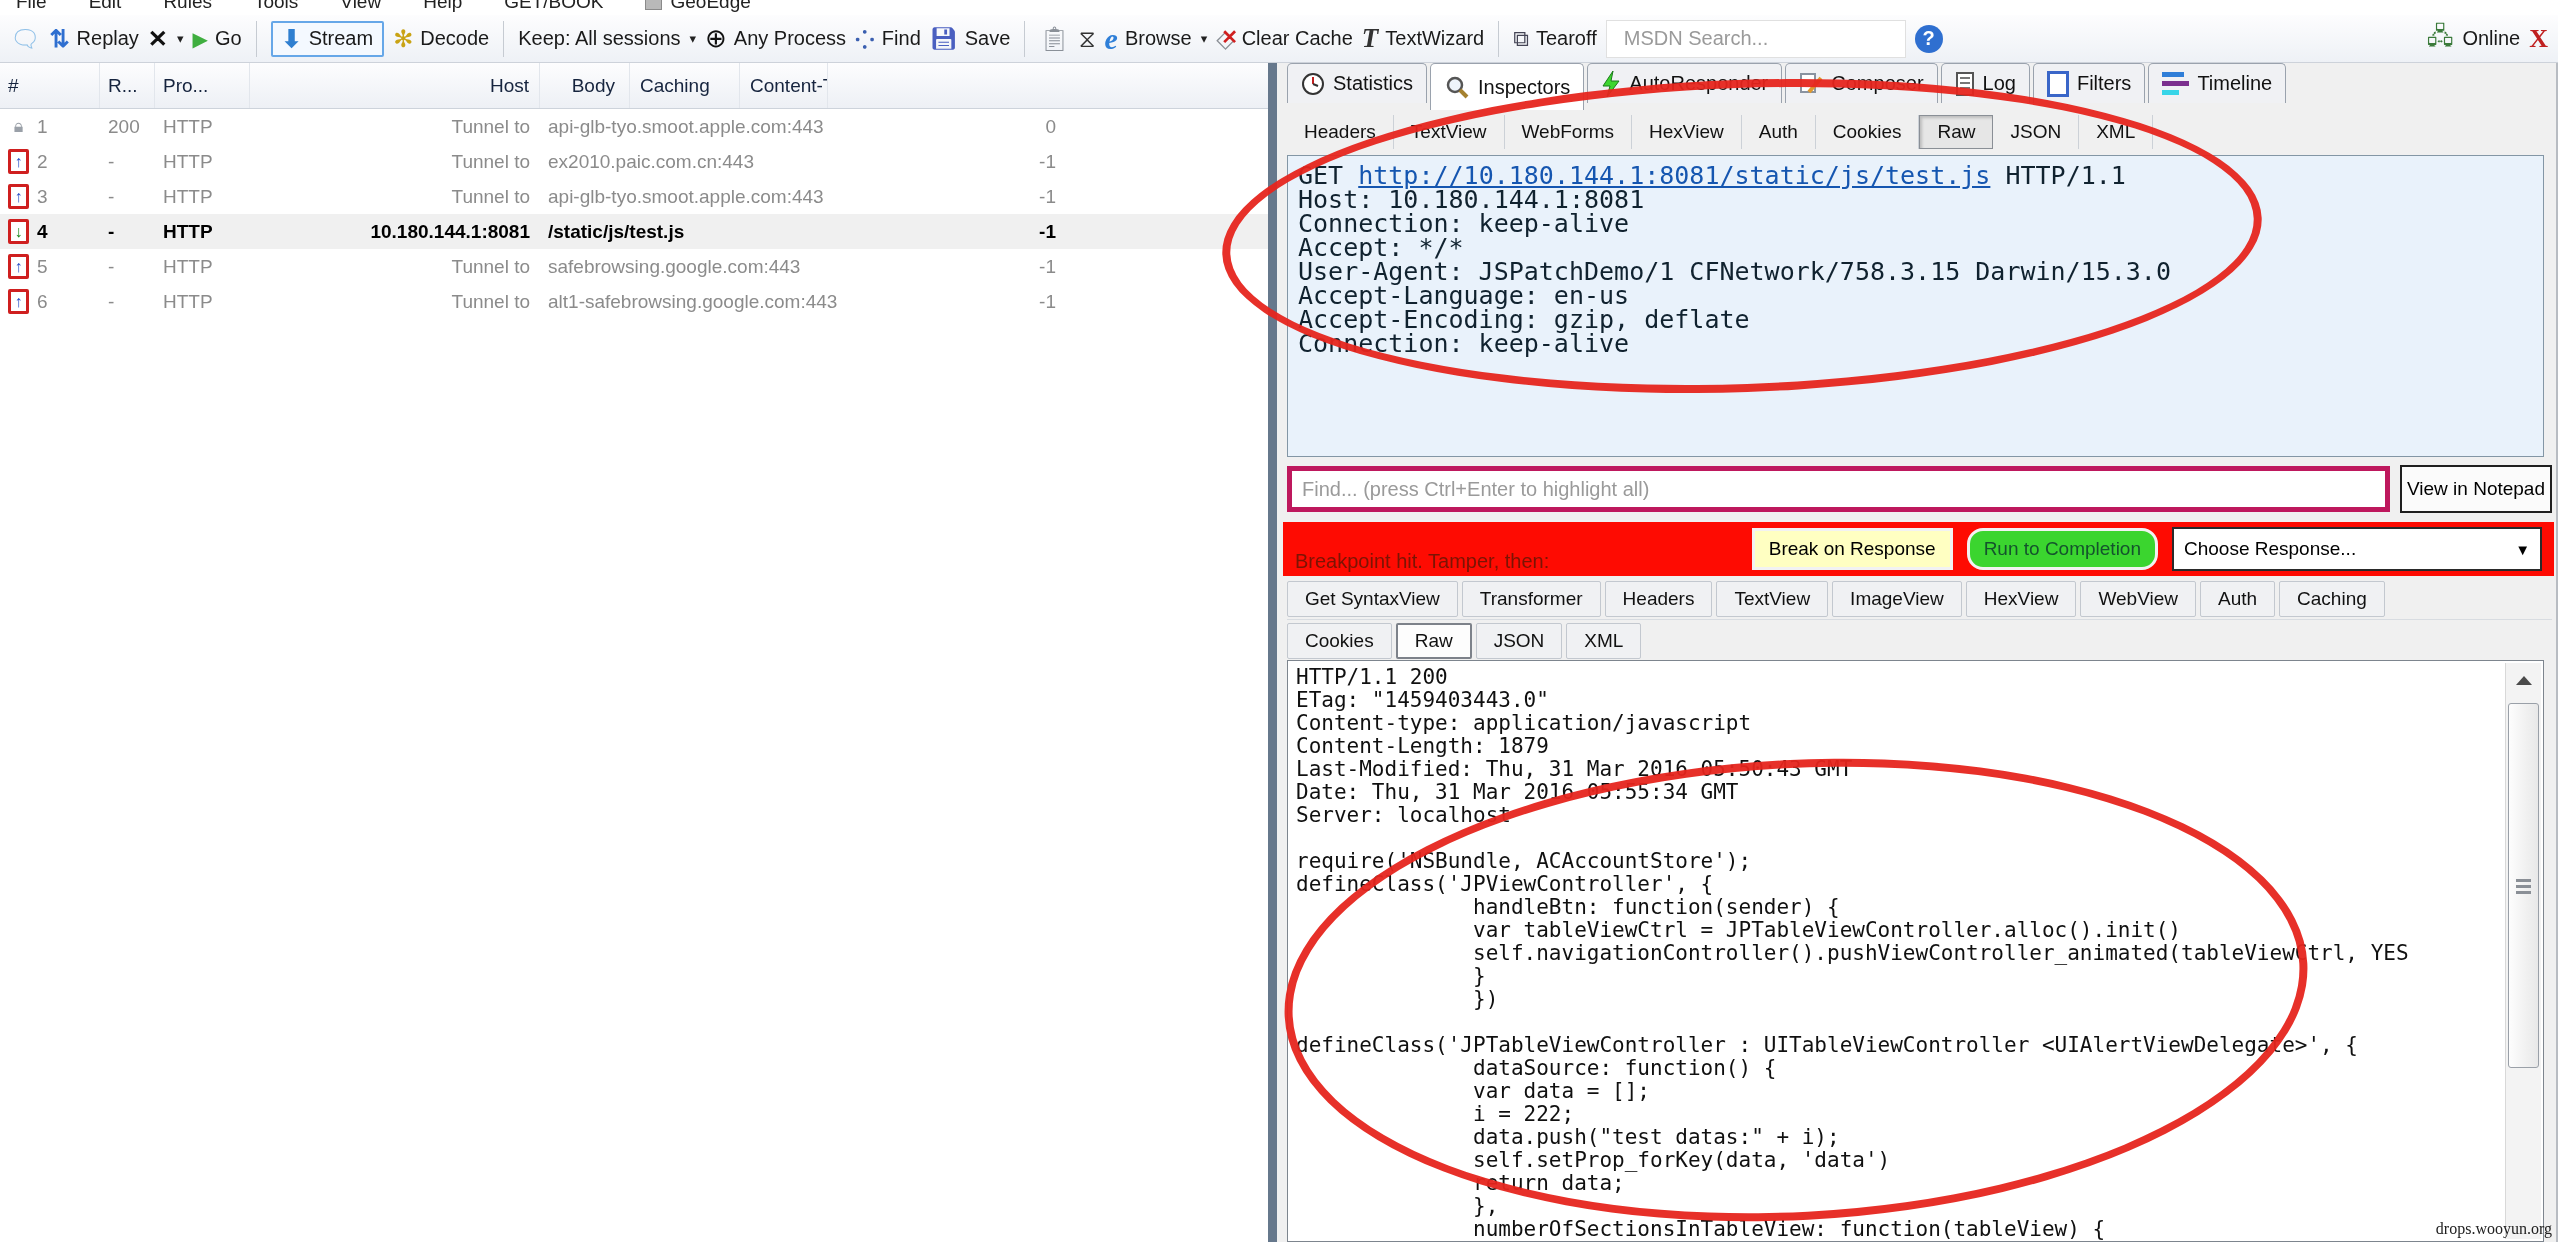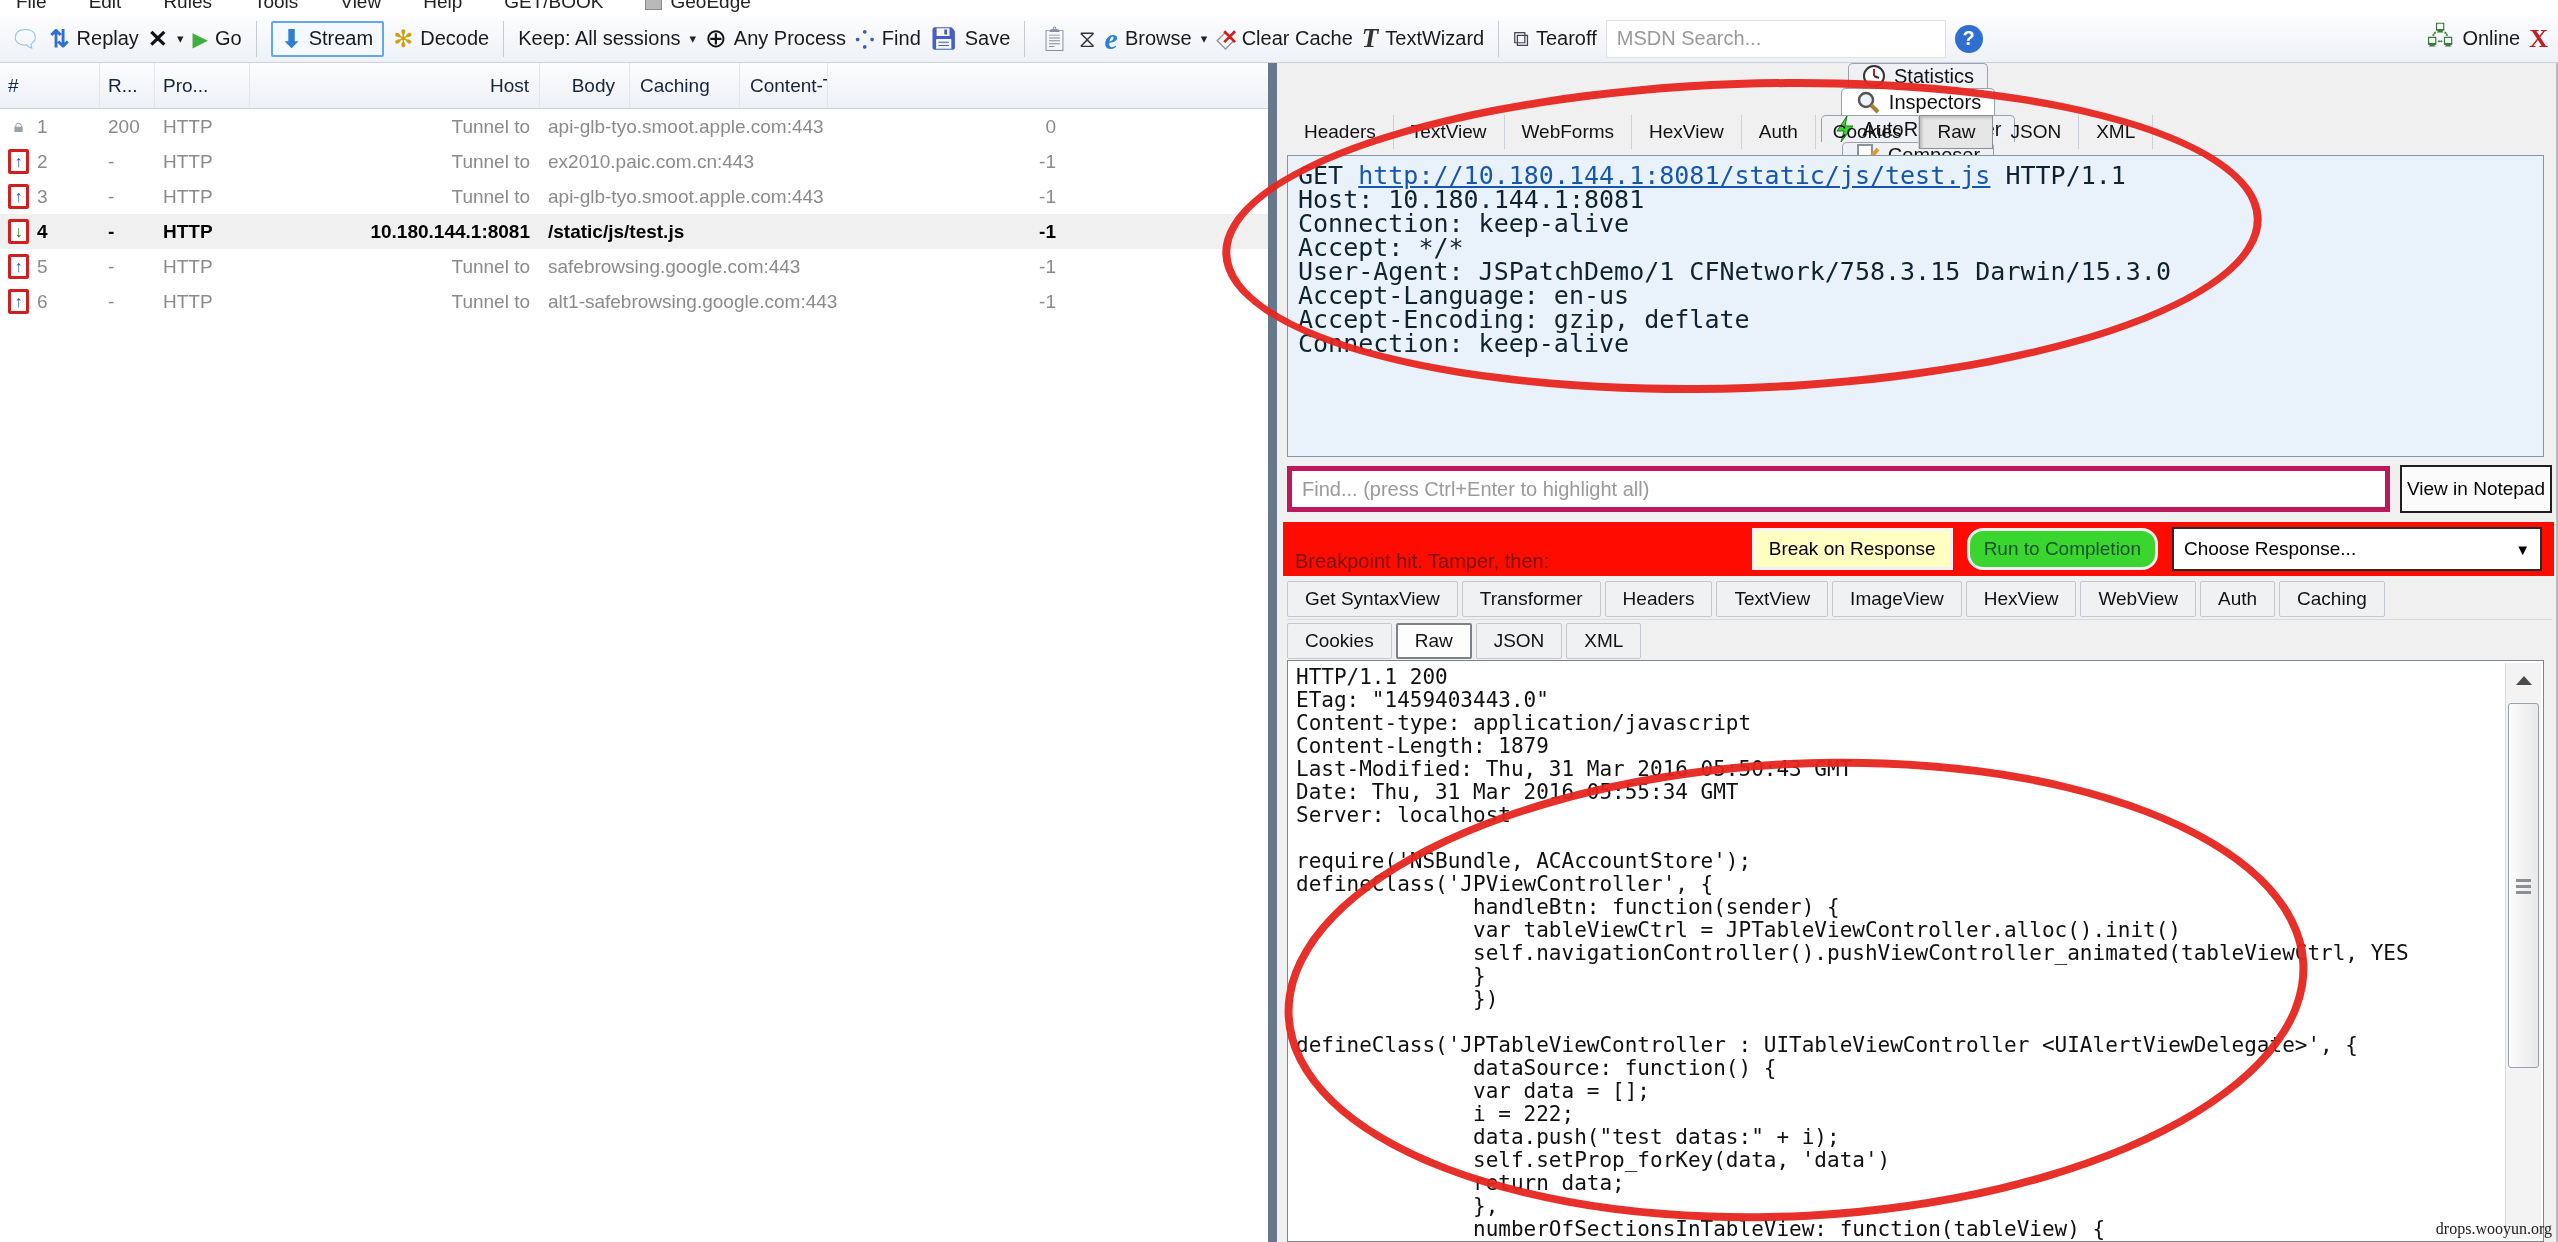--- a/index.html
+++ b/index.html
@@ -32,22 +32,22 @@
   .g-target { color:#111; font-size:26px; }
   .g-find { color:#3a5fb0; font-size:24px; font-weight:bold; }
   .g-save { color:#4a5fc0; font-size:22px; }
   .g-clip { color:#8a9098; font-size:24px; }
   .g-clock { color:#333; font-size:24px; }
   .g-ie { color:#2f7fd8; font-family:"Liberation Serif",serif; font-style:italic; font-weight:bold; font-size:30px; }
   .g-diamond { color:#8a8f96; font-size:24px; position:relative; }
   .g-diamond em { position:absolute; left:5px; top:0px; color:#d02020; font-style:normal; font-weight:bold; font-size:20px;}
   .g-tw { color:#333; font-family:"Liberation Serif",serif; font-style:italic; font-weight:bold; font-size:27px; }
   .g-tear { color:#445; font-size:22px; }
-  .msdn-box { width:340px; height:38px; background:#fff; border:1px solid #e0e0e0;
-              color:#9a9a9a; font-size:20px; display:flex; align-items:center; padding-left:10px; }
+  .msdn-box { width:300px; height:38px; background:#fff; border:1px solid #e0e0e0;
+              color:#9a9a9a; font-size:20px; display:flex; align-items:center; padding-left:17px; }
   .help-ico { width:28px; height:28px; border-radius:50%; background:#2f6fd0; color:#fff;
               font-weight:bold; font-size:20px; display:flex; align-items:center; justify-content:center; }
   .online-grp { margin-left:auto; display:flex; align-items:center; gap:9px; }
   .g-online { color:#3a7a3a; font-size:24px; }
   .g-closex { color:#c02020; font-weight:bold; font-size:26px; font-family:"Liberation Serif",serif; }
 
   
   .left-panel { position:absolute; top:63px; left:0; width:1268px; bottom:0; background:#fff; }
   .list-header { display:flex; height:46px; align-items:center;
                  background:linear-gradient(#fdfdfe,#edf0f5); border-bottom:1px solid #cdd3db;
@@ -68,21 +68,21 @@
             font-size:16px; font-weight:bold; line-height:1; }
   .bp-up { color:#2a50c8; } .bp-down { color:#1d8a1d; }
   .lock-ico { font-size:18px; color:#9aa0a8; width:21px; text-align:center; }
 
   
   .splitter { position:absolute; top:63px; bottom:0; left:1268px; width:9px; background:#66788c; }
 
   
   .right-panel { position:absolute; top:63px; left:1277px; right:0; bottom:0; background:#f0f0f0;
                  border-right:2px solid #b8bcc2; }
-  .main-tabs { position:absolute; top:0; left:10px; right:4px; height:47px; display:flex; align-items:center;flex-direction:column; }
+  .main-tabs { position:absolute; top:0; left:10px; right:4px; height:47px; display:flex; align-items:flex-start; }
   .mtab { border:1px solid #9aa2ad; border-bottom:none; border-radius:5px 5px 0 0;
           background:#f0f1f4; height:40px; padding:0 13px; margin-right:3px;
           display:flex; align-items:center; gap:8px; font-size:20px; color:#111; }
   .mtab.selected { background:#fff; height:47px; position:relative; z-index:3; }
   .sub-tabs { display:flex; align-items:center; }
   .req-tabs { position:absolute; top:49px; left:10px; right:4px; height:40px; }
   .ftab { padding:0 17px; height:34px; display:flex; align-items:center; font-size:19px;
           border-right:1px solid #ccd1d7; color:#111; }
   .ftab.pressed { border:1px solid #8a8f96; background:#e6e6e6;
                   box-shadow:inset 2px 2px 3px rgba(0,0,0,.18); }

